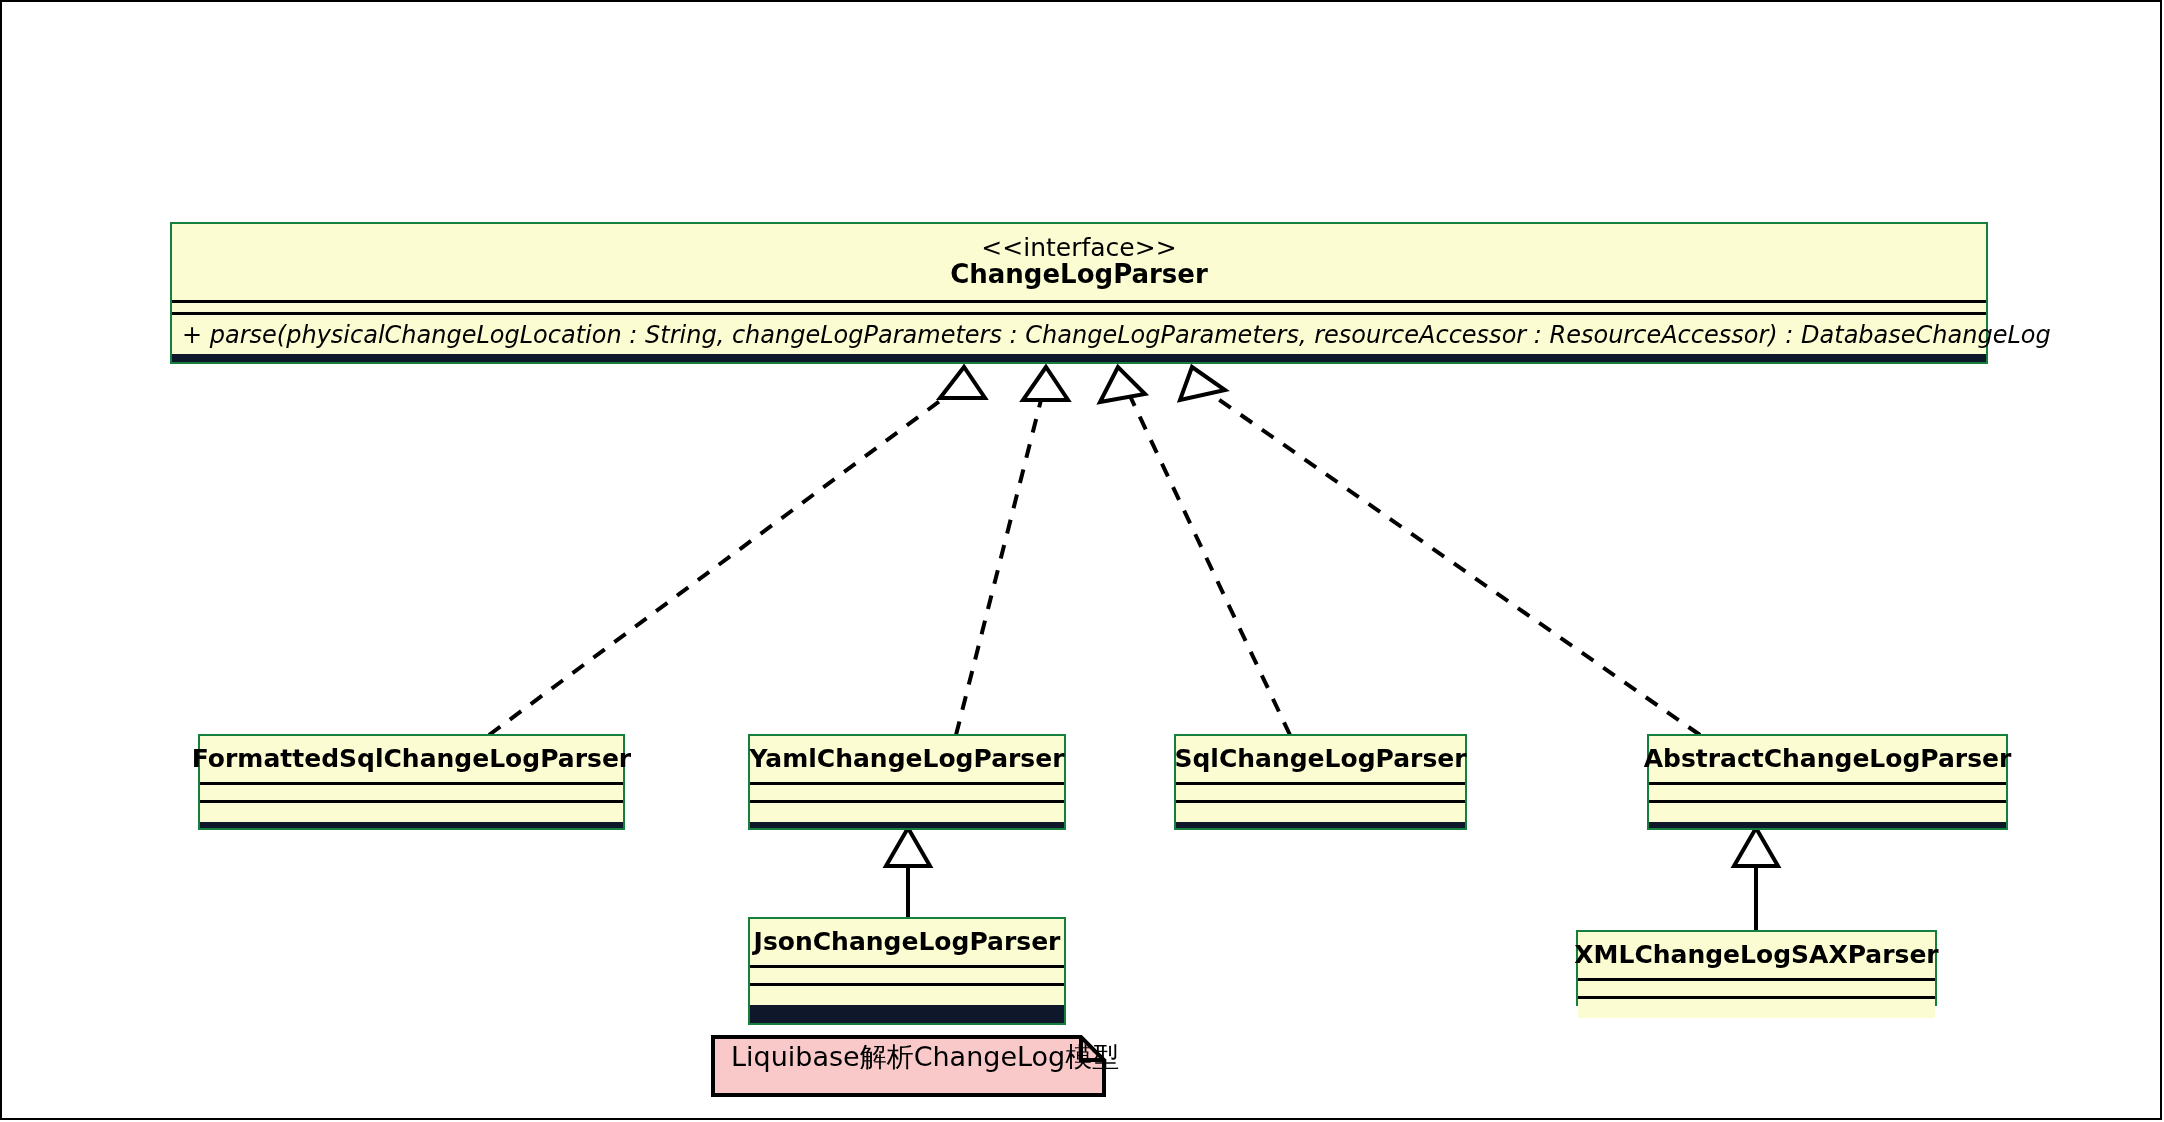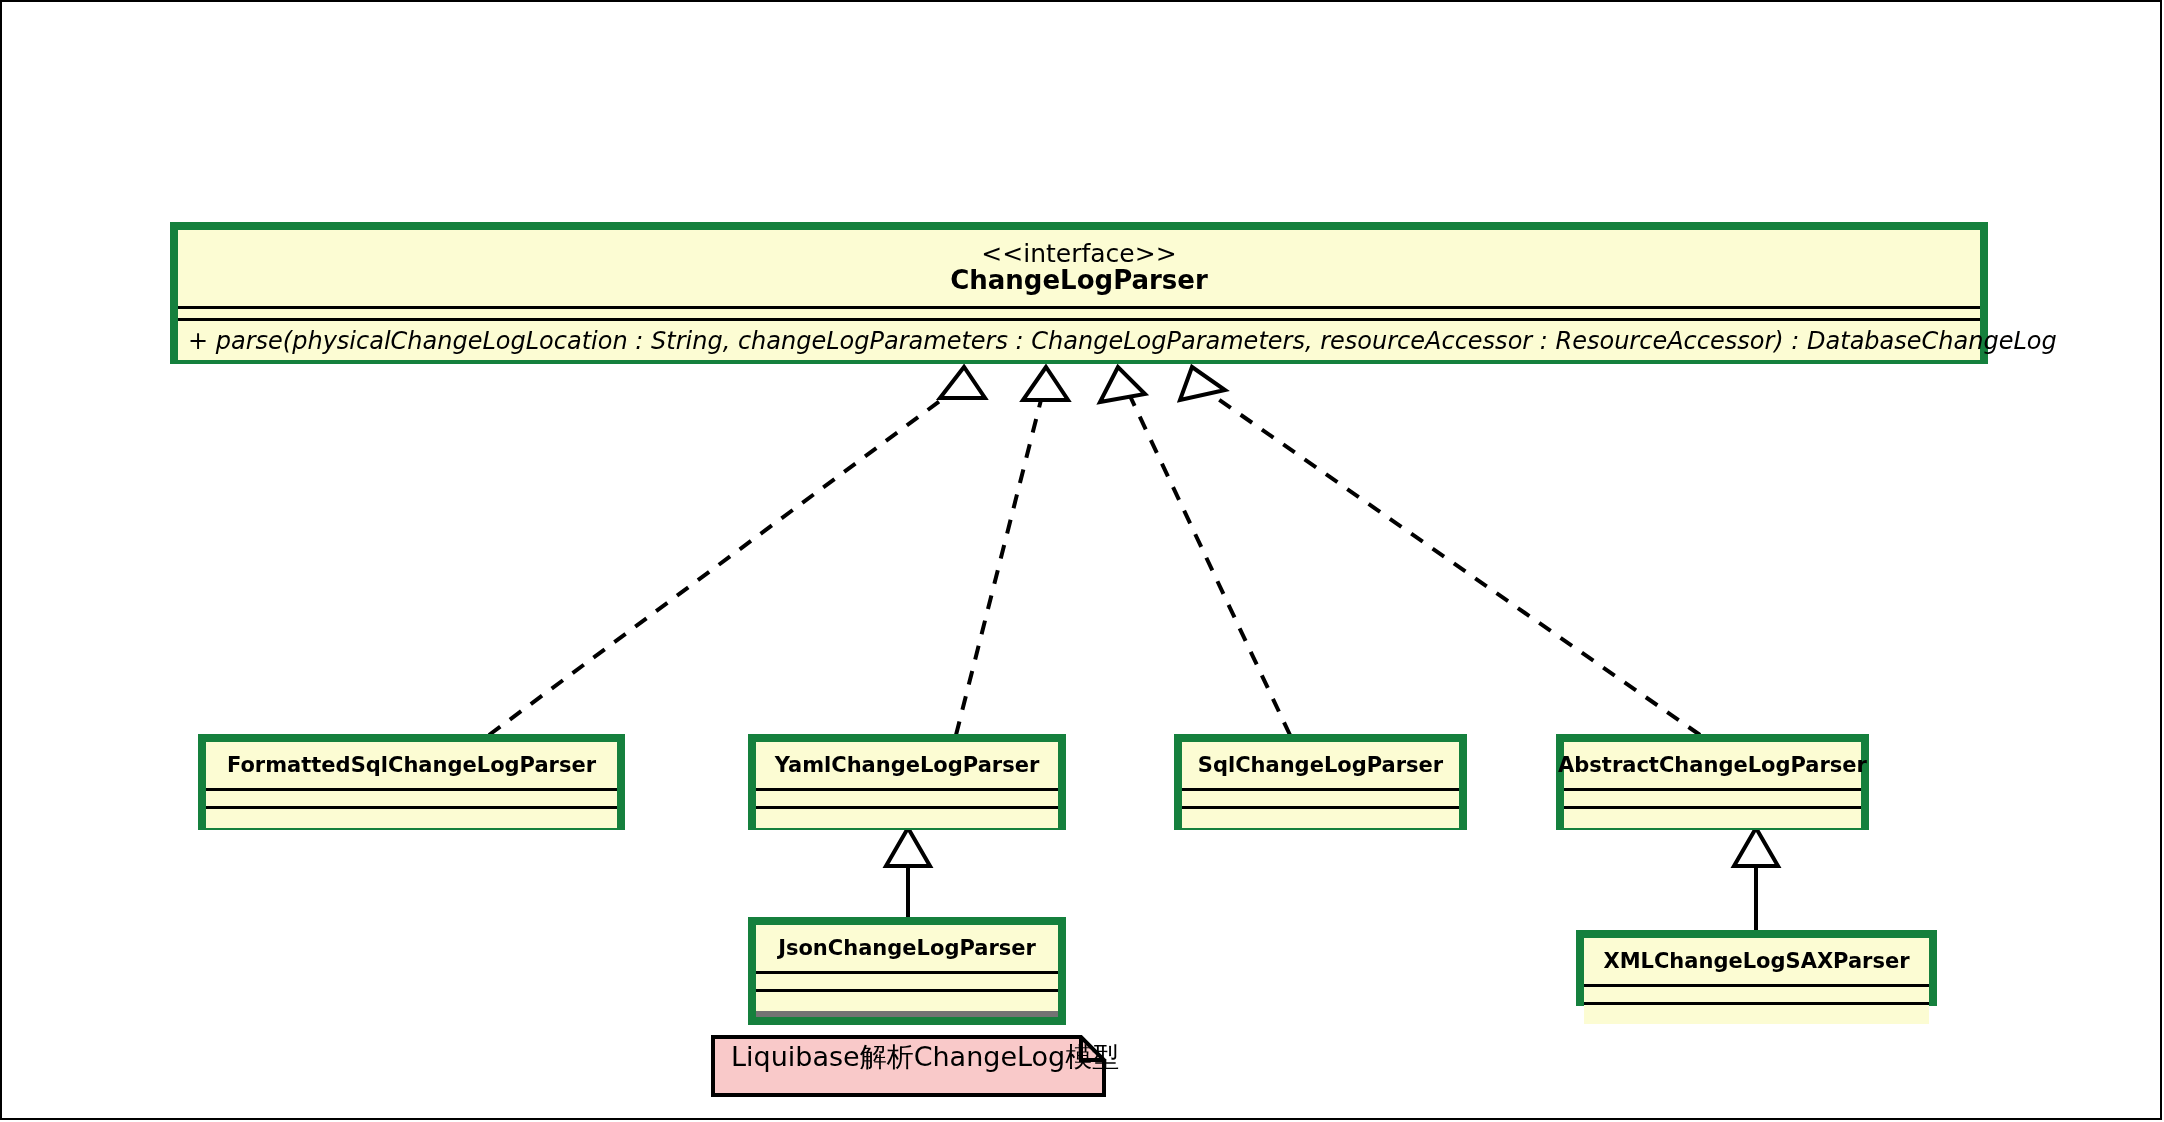--- a/index.html
+++ b/index.html
@@ -29,22 +29,22 @@
     left: 0;
     top: 0;
     width: 2164px;
     height: 1122px;
     pointer-events: none;
   }
 
   
   .uml-box {
     position: absolute;
-    background: #737373;
-    border: 8px solid #15803d;
+    background: #0f172a;
+    border: 2px solid #15803d;
     box-sizing: border-box;
     z-index: 5;
   }
   .uml-box .compartment {
     box-sizing: border-box;
     background: #fcfcd3;
   }
   .uml-box .comp-sep {
     border-top: 3px solid #000000;
   }
@@ -97,30 +97,30 @@
     height: 42px;
     font-size: 24px;
   }
 
   
   .sub-box .name-comp {
     height: 46px;
     display: flex;
     align-items: center;
     justify-content: center;
-    font-size: 21px;
+    font-size: 25px;
     font-weight: bold;
   }
   .sub-box .attrs-comp { height: 18px; }
   .sub-box .ops-comp   { height: 22px; }
 
   #box-formattedsql { left: 198px;  top: 734px; width: 427px; height: 96px; }
   #box-yaml         { left: 748px;  top: 734px; width: 318px; height: 96px; }
   #box-sql          { left: 1174px; top: 734px; width: 293px; height: 96px; }
-  #box-abstract     { left: 1556px; top: 734px; width: 313px; height: 96px; }
+  #box-abstract     { left: 1647px; top: 734px; width: 361px; height: 96px; }
   #box-json         { left: 748px;  top: 917px; width: 318px; height: 108px; }
   #box-xmlsax       { left: 1576px; top: 930px; width: 361px; height: 76px; }
 
   
   #note {
     position: absolute;
     left: 711px;
     top: 1035px;
     width: 395px;
     height: 62px;

